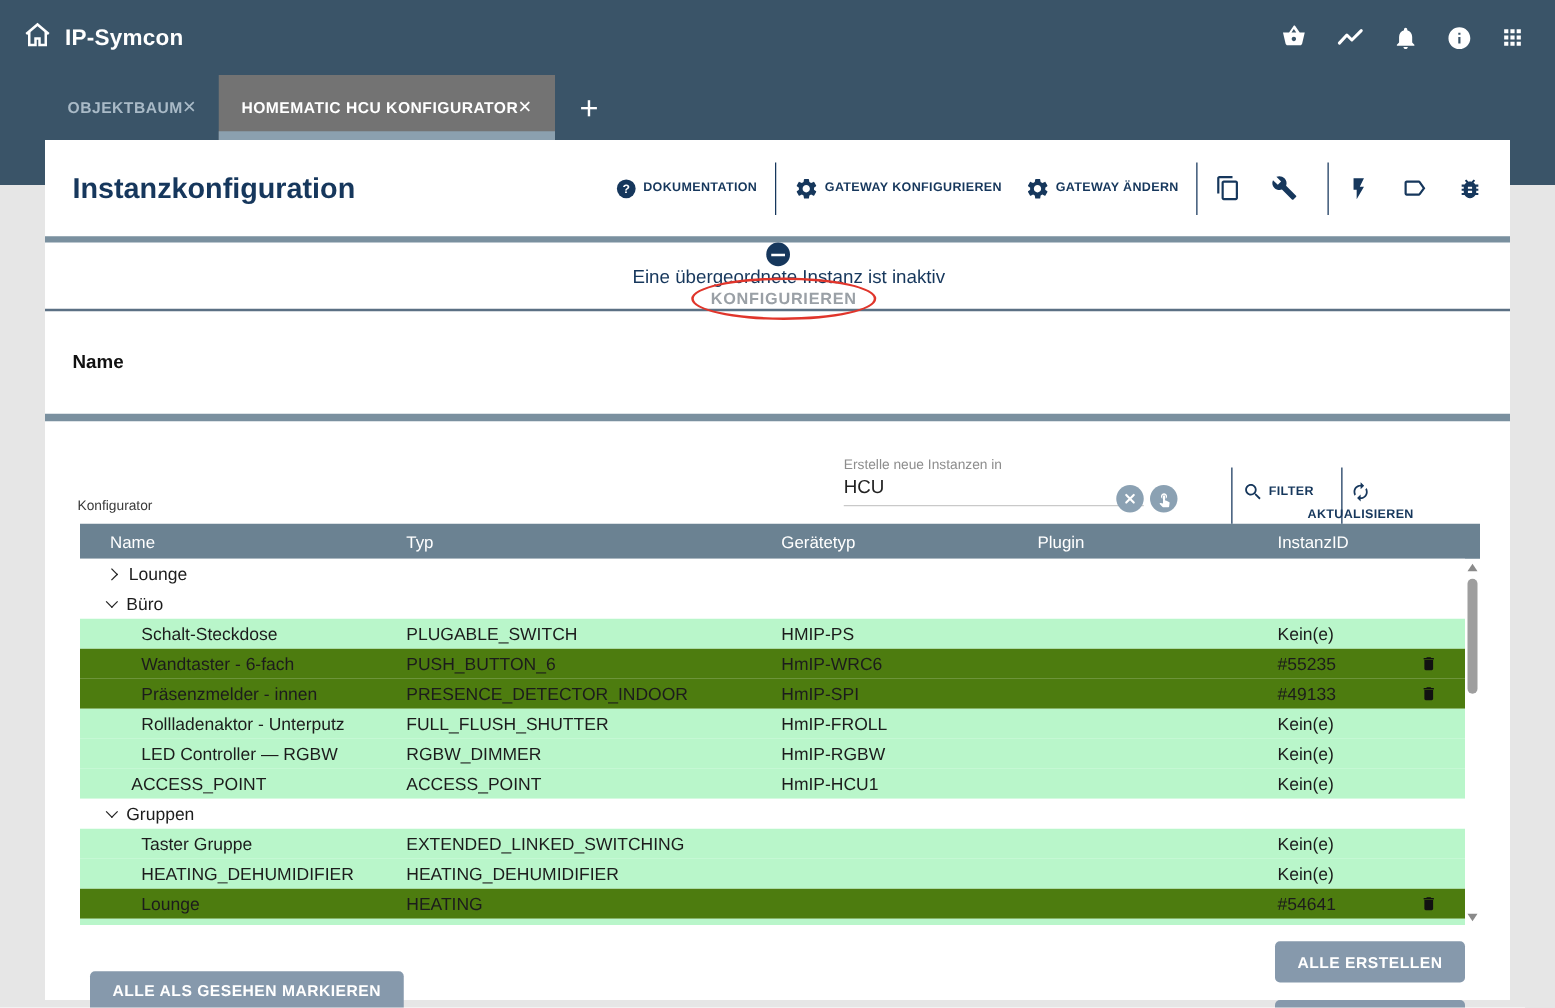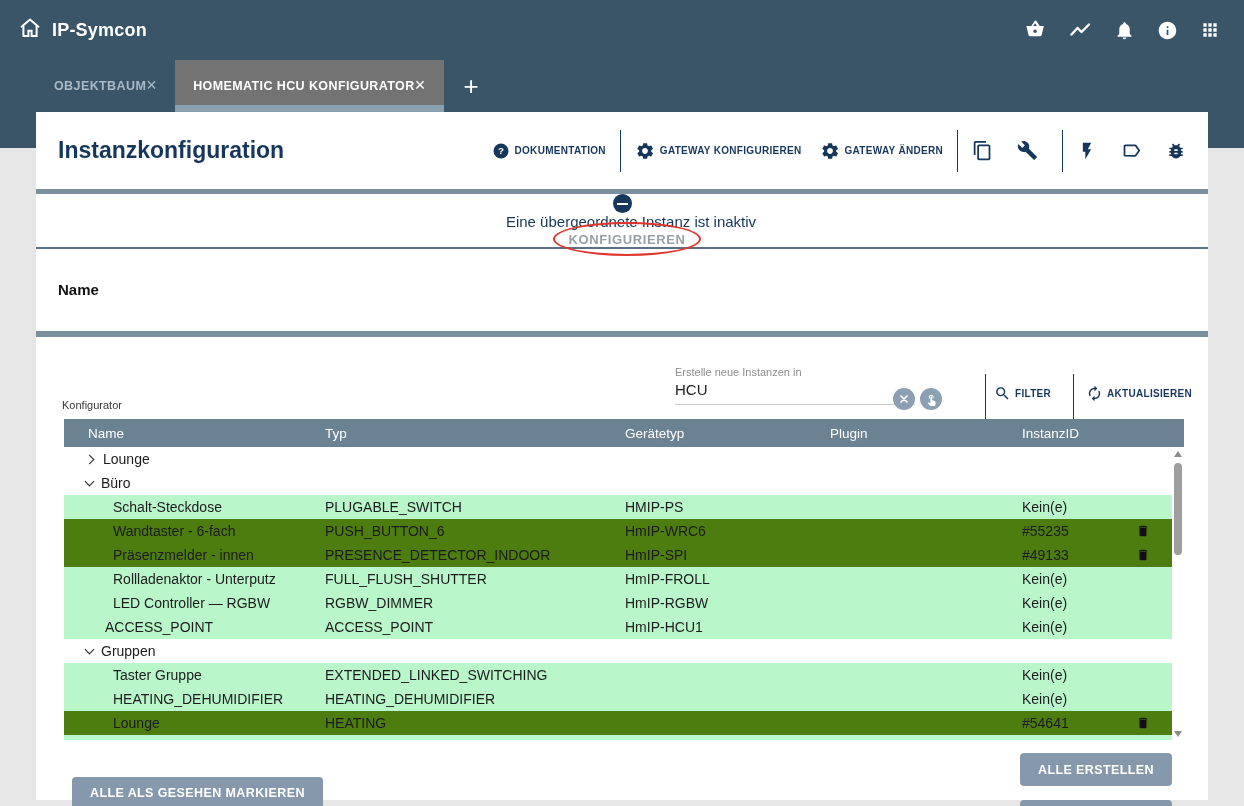--- a/index.html
+++ b/index.html
@@ -57,21 +57,21 @@
   .create-in { position:absolute; left:639px; top:29px; width:240px; border-bottom:1px solid #c9c9c9; padding-bottom:5px; }
   .create-in-label { font-size:11px; color:#8d8d8d; display:block; }
   .create-in-value { border:none; outline:none; font-size:15px; color:#212121; font-family:"Liberation Sans",sans-serif; width:170px; background:transparent; margin-top:3px; }
   .circle-btn { position:absolute; width:22px; height:22px; border-radius:50%; background:#8ba1b3; display:flex; align-items:center; justify-content:center; cursor:pointer; }
   .circle-clear { left:857px; top:51px; }
   .circle-pick  { left:884px; top:51px; }
   .v-div { position:absolute; width:1px; height:45px; background:var(--navy-text,#16375c); top:37px; }
   .v-div1 { left:949px; } .v-div2 { left:1037px; }
   .small-action { position:absolute; top:48px; display:flex; align-items:center; gap:4px; color:var(--navy-text,#16375c); font-size:10px; font-weight:bold; letter-spacing:.3px; cursor:pointer; }
   .filter-action { left:958px; }
-  .refresh-action { left:1050px; }
+  .refresh-action { left:1010px;flex-direction:column; }
 
   
   .table { margin:2px 28px 0; width:1120px; }
   .thead { display:grid; grid-template-columns:261px 300px 205px 192px 98px 1fr; height:28px; background:var(--slate-header,#6b8292); color:#fff; font-size:13.5px; align-items:center; }
   .thead .hc0 { padding-left:24px; }
   .tbody { position:relative; height:294px; }
   .row { display:grid; grid-template-columns:261px 300px 205px 192px 98px 1fr; height:24px; align-items:center; font-size:14px; color:#1c1c1c; width:1108px; background:#fff; cursor:default; }
   .row.green { background:var(--green,#b9f6ca); }
   .row.plain { background:#4d7c0f; }
   .cell-name { display:flex; align-items:center; gap:8px; overflow:hidden; white-space:nowrap; }

